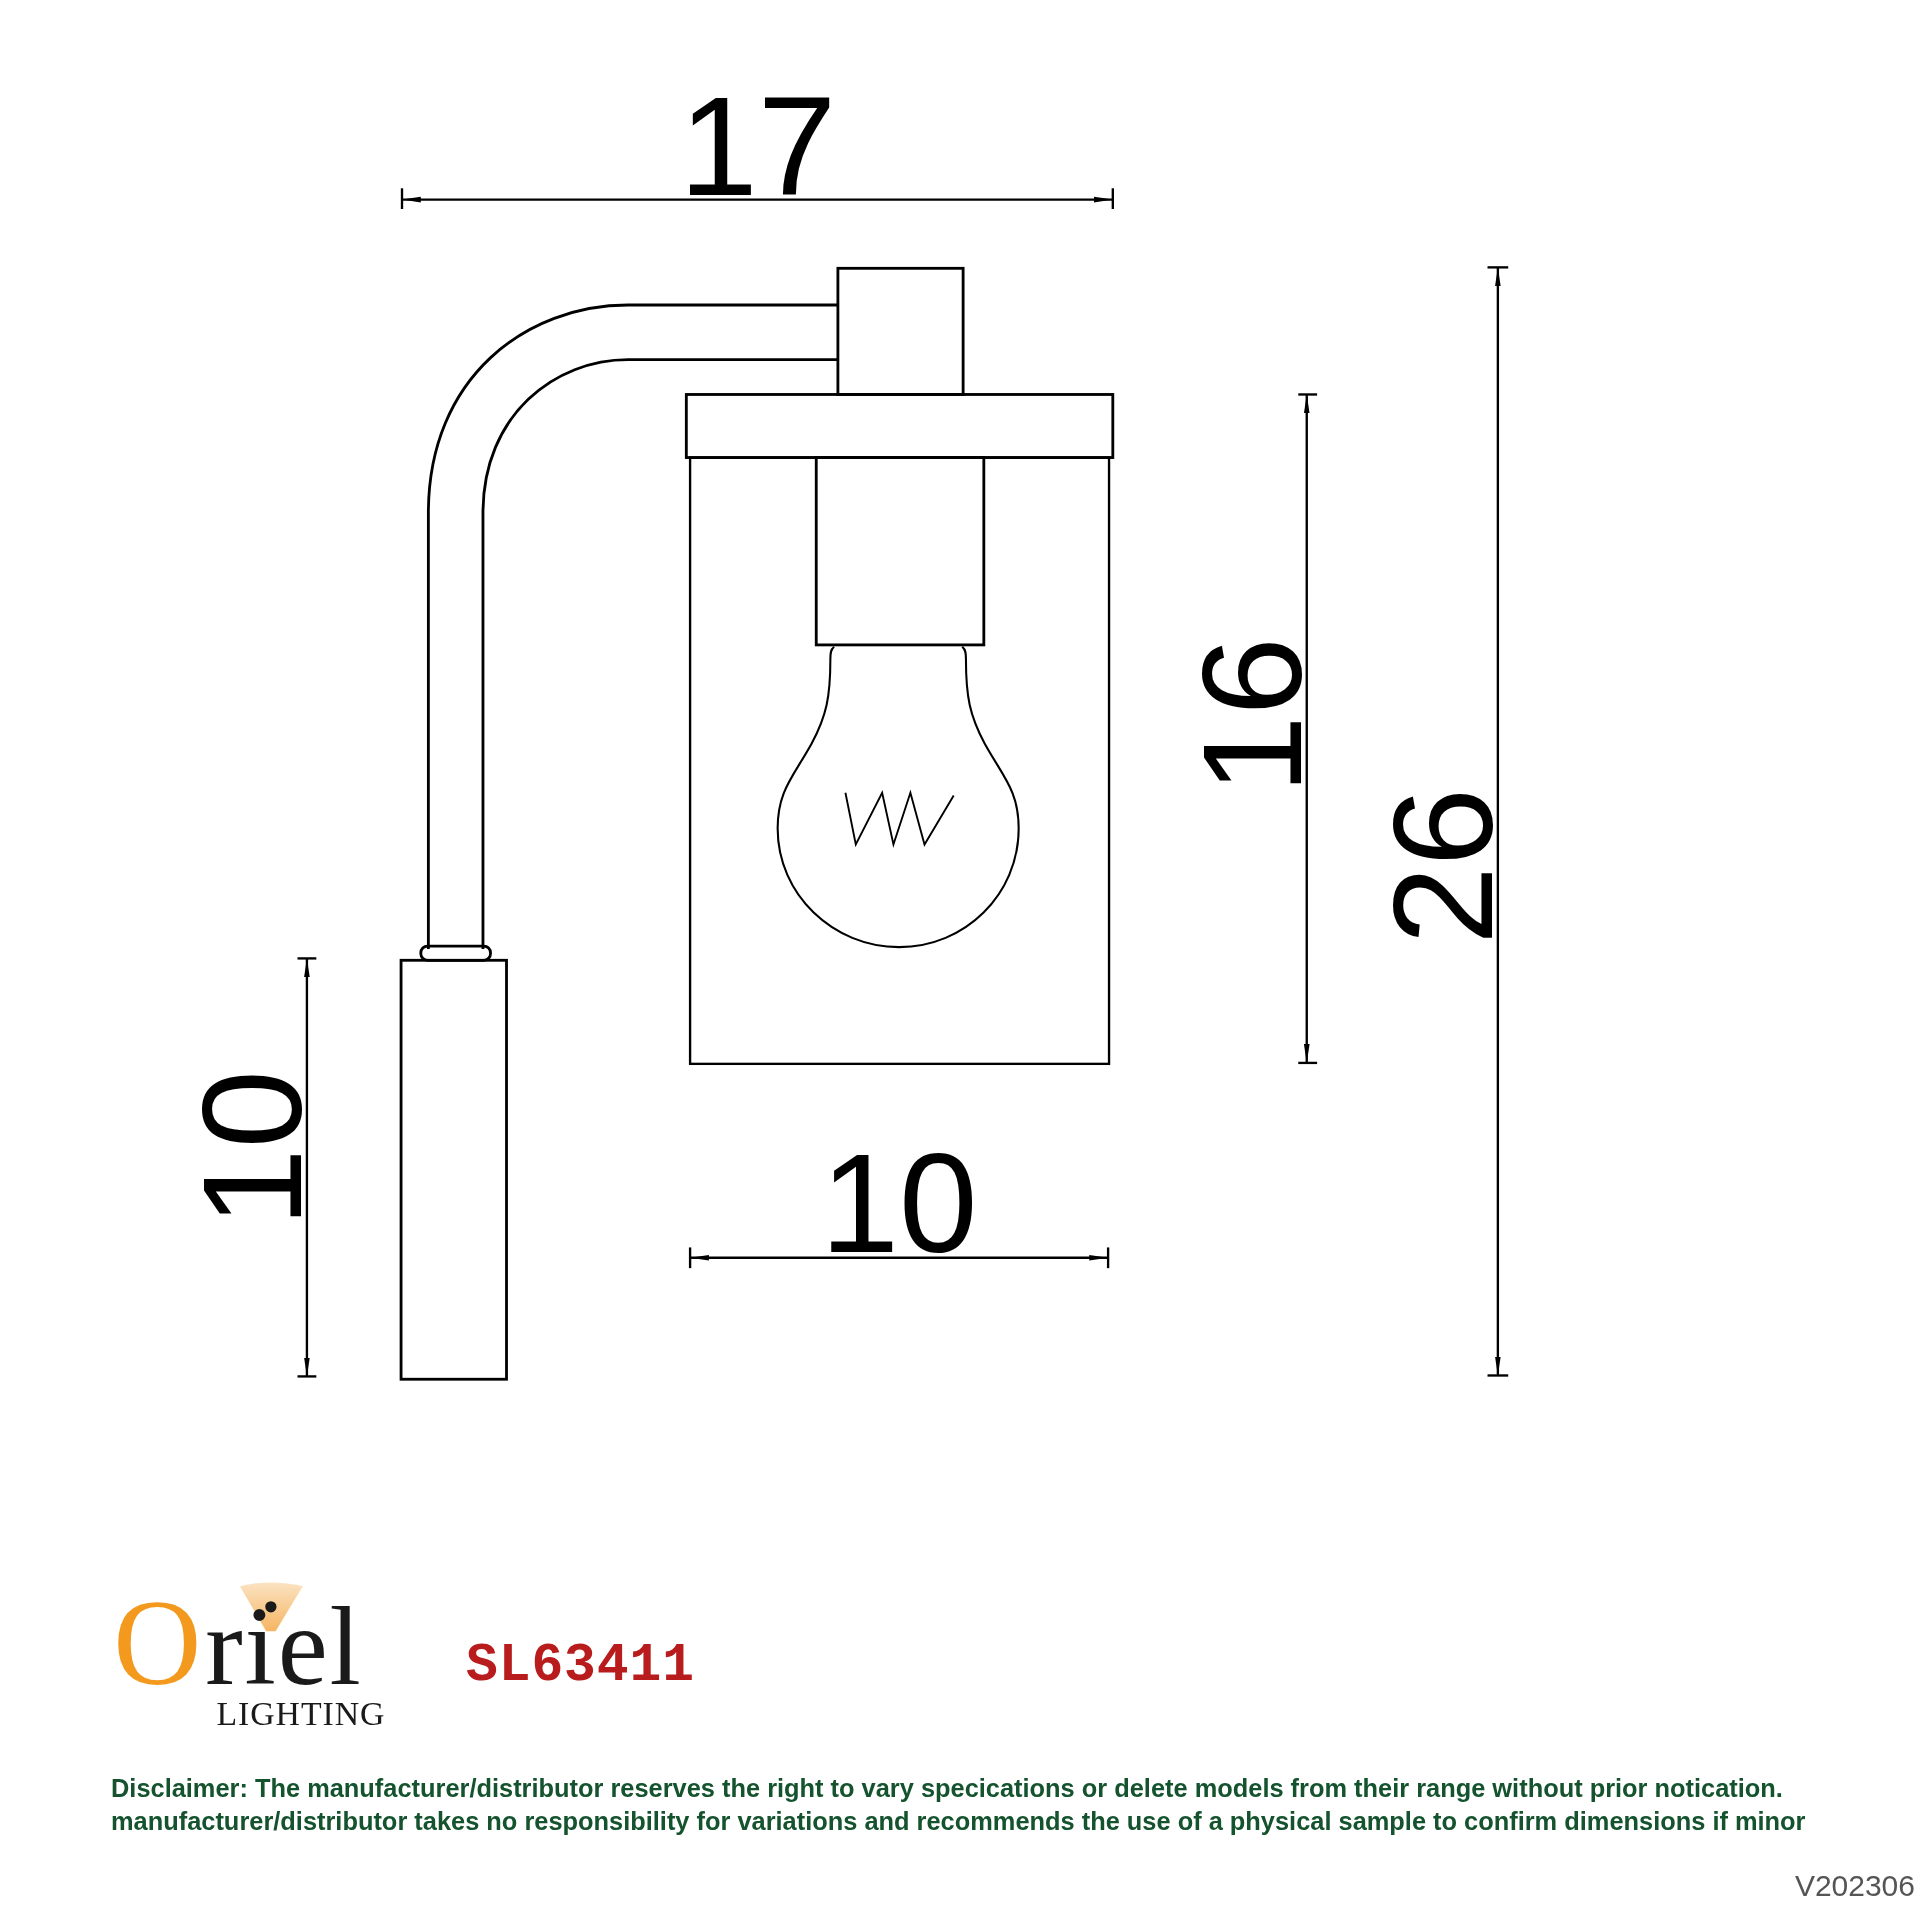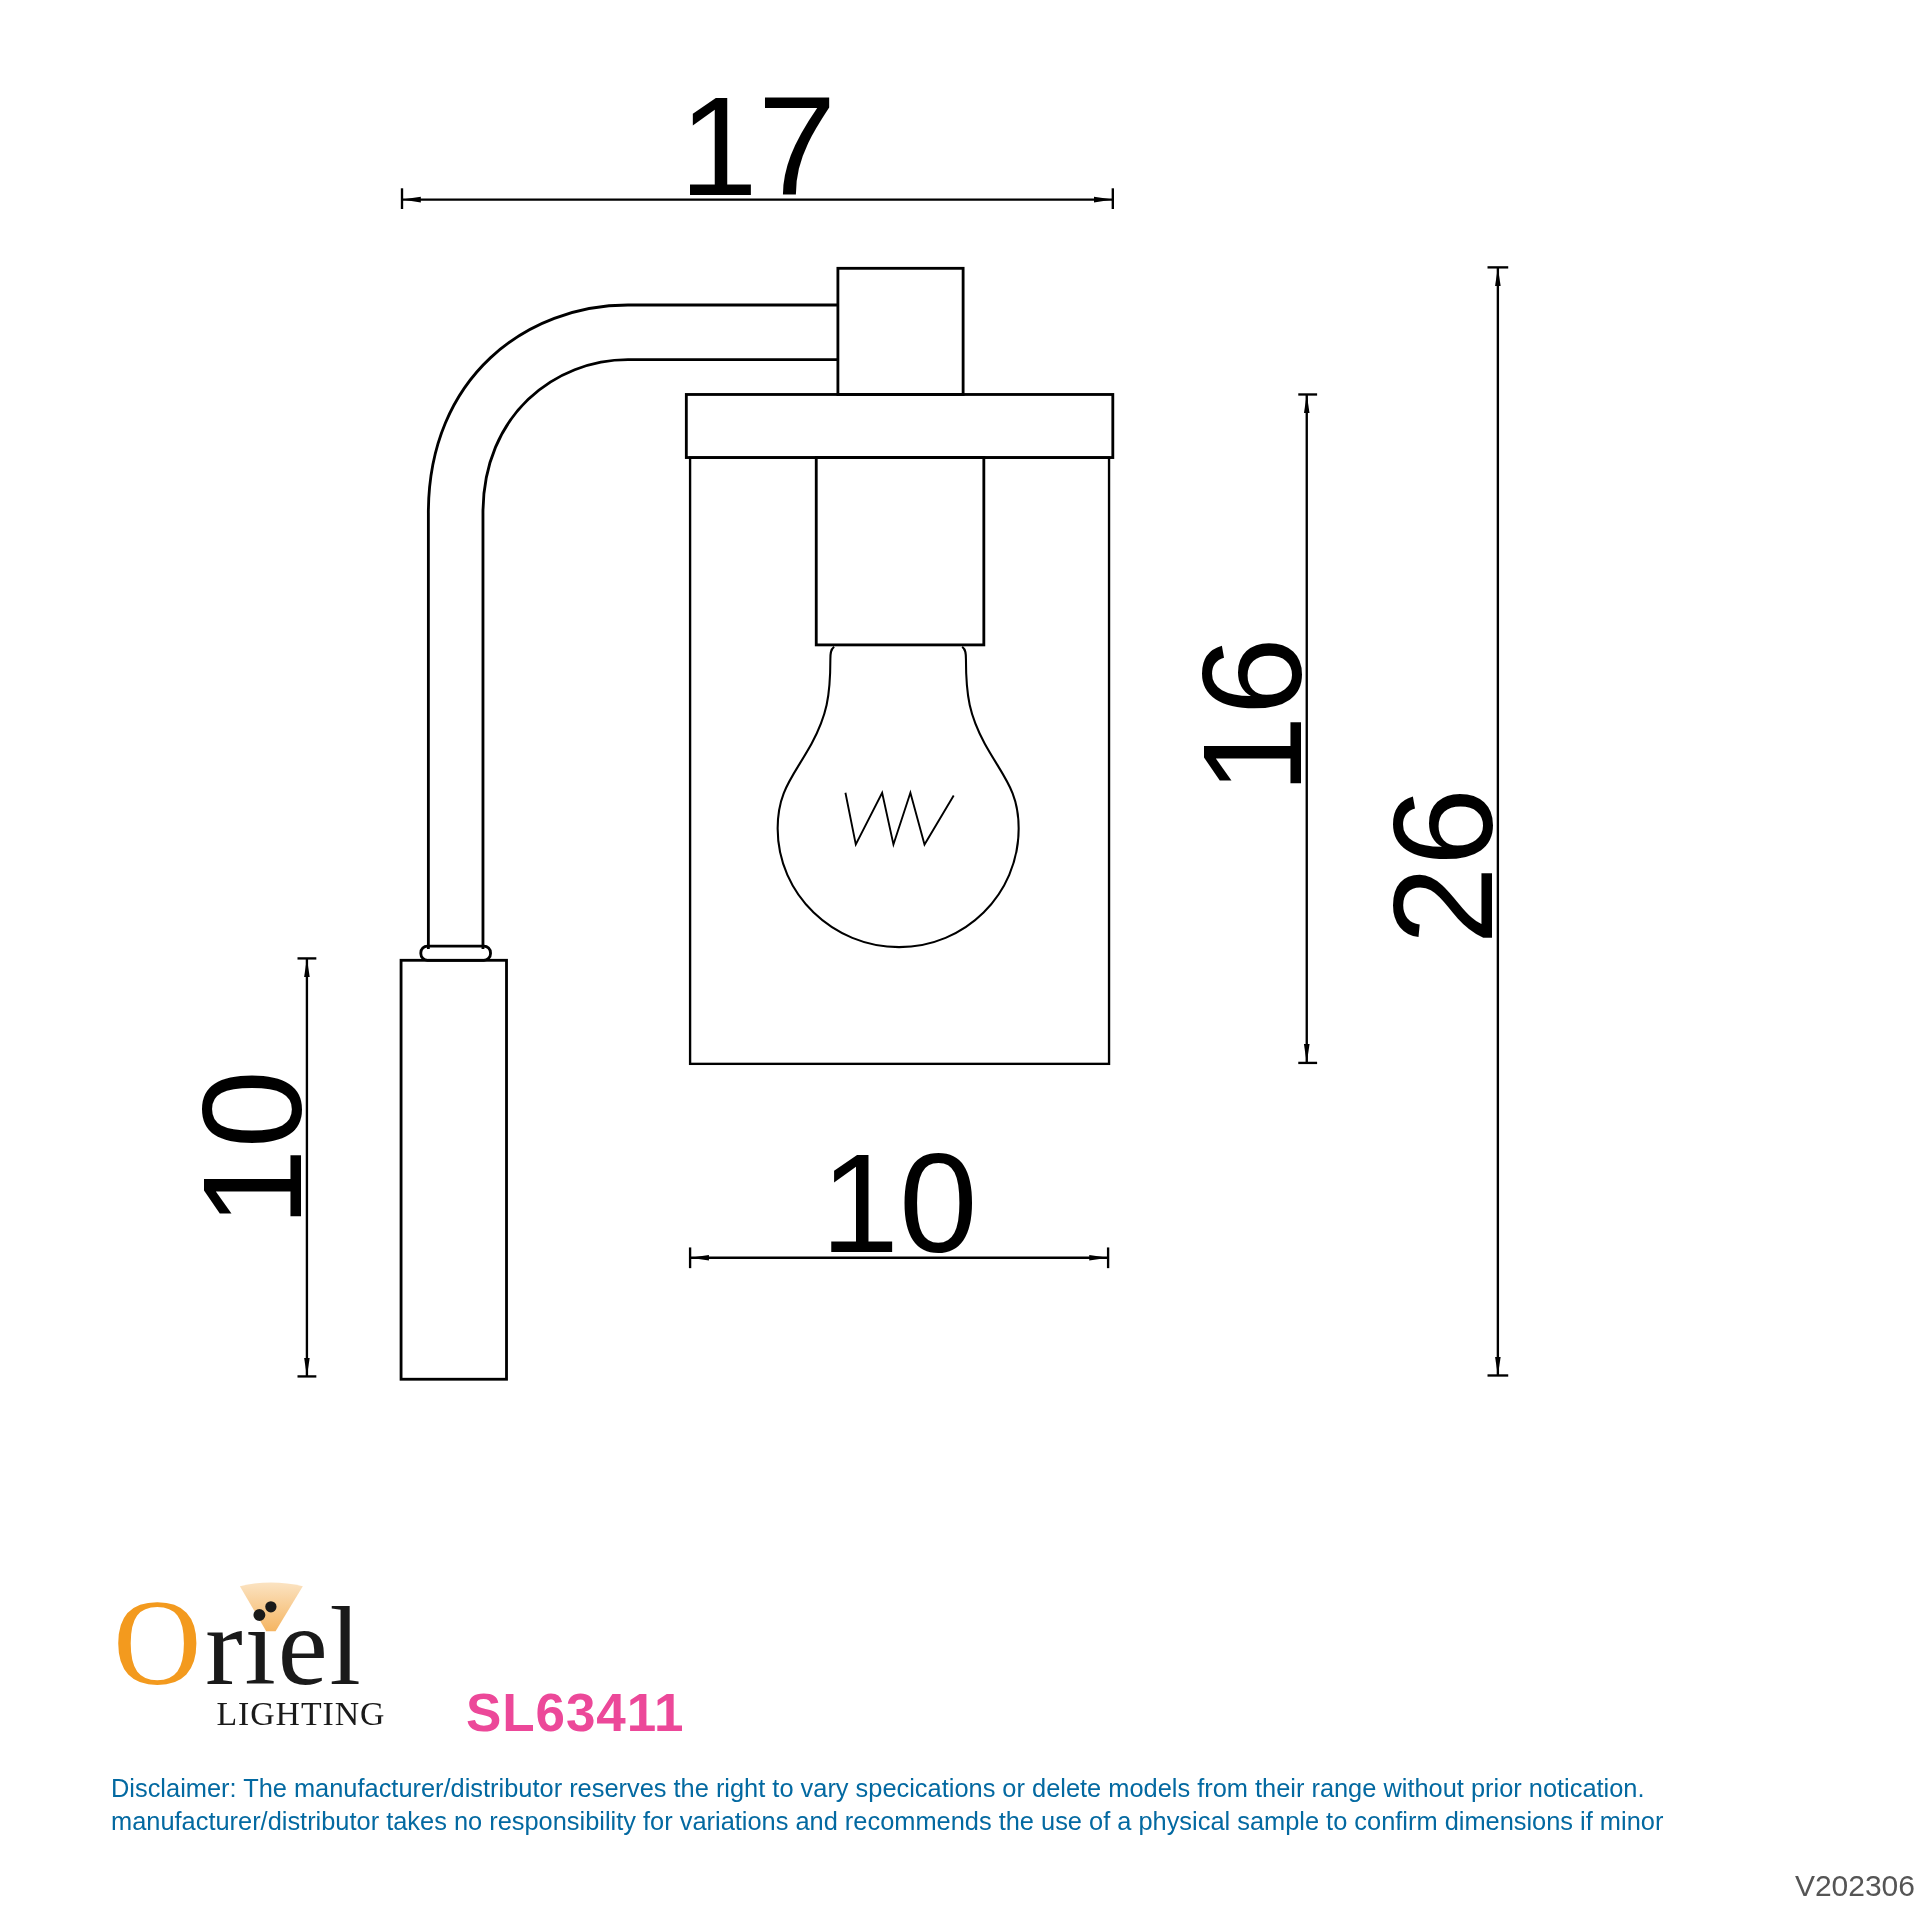--- a/index.html
+++ b/index.html
@@ -1,26 +1,26 @@
 <!DOCTYPE html>
 <html style="font-size:15px"><head>
 <meta charset="utf-8">
 <style>
   html, body { margin: 0; padding: 0; background: #ffffff; }
   body { width: 1930px; height: 1930px; position: relative; overflow: hidden; font-family: "Liberation Sans", sans-serif; }
   #drawing { position: absolute; left: 0; top: 0; width: 1930px; height: 1930px; }
   .dim-text { font-family: "Liberation Sans", sans-serif; font-size: 150px; fill: #000000; }
   .brand { position: absolute; left: 111px; top: 1573px; width: 301px; height: 169px; }
   .model {
-    position: absolute; left: 466px; top: 1682px;
-    font-family: Liberation Sans, sans-serif; font-weight: bold; font-size: 53px; color: #ec4899; letter-spacing: 0.9px;
+    position: absolute; left: 466px; top: 1636px;
+    font-family: Liberation Mono, monospace; font-weight: bold; font-size: 53px; color: #b91c1c; letter-spacing: 0.9px;
   }
   .disclaimer {
     position: absolute; left: 111px; top: 1772px; width: 1695px;
-    font-family: "Liberation Sans", sans-serif; font-size: 25.4px; line-height: 33px; color: #0369a1;
+    font-family: "Liberation Sans", sans-serif; font-size: 25.4px; line-height: 33px; color: #14532d; font-weight: bold;
   }
   .disclaimer div { white-space: nowrap; }
   .version {
     position: absolute; right: 15px; top: 1869px;
     font-family: "Liberation Sans", sans-serif; font-size: 30px; color: #555555;
   }
 </style>
 </head>
 <body>
 

